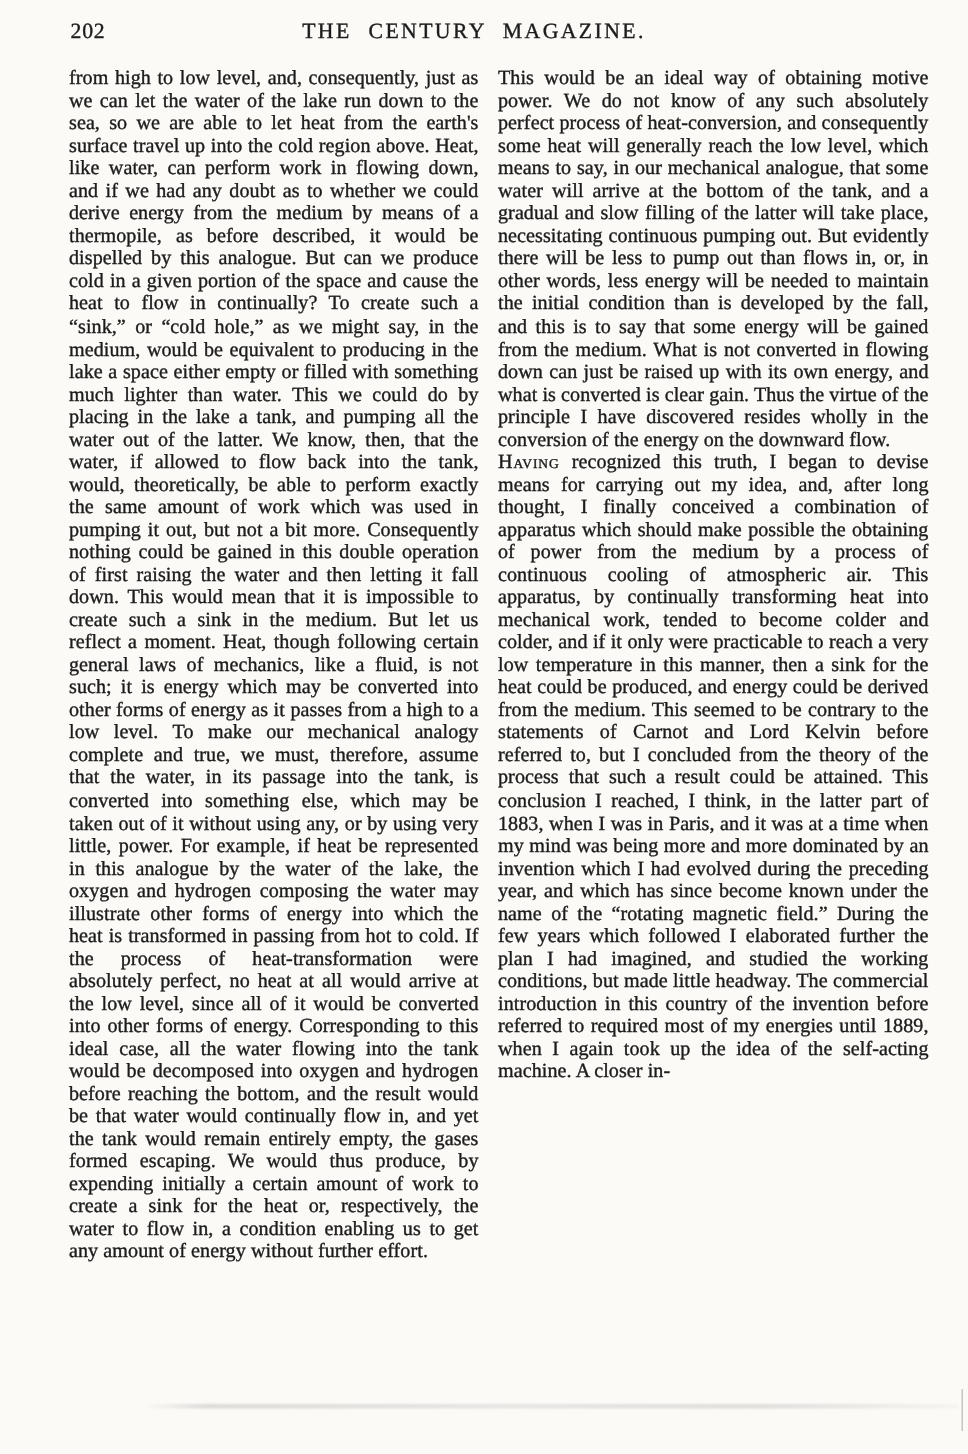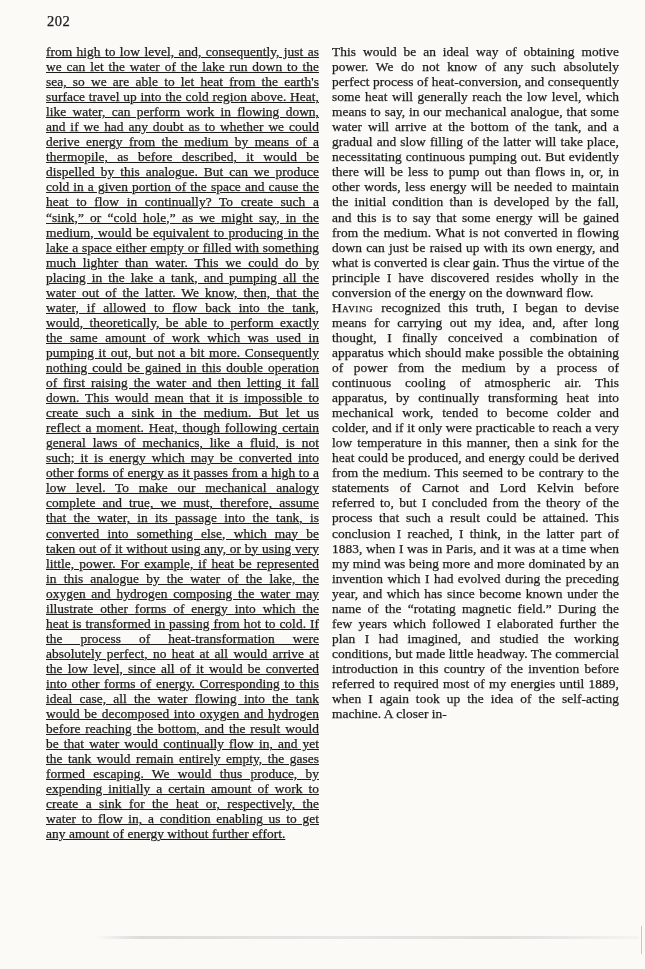--- a/index.html
+++ b/index.html
@@ -49,21 +49,21 @@
     display: flex;
     gap: 13px;
   }
   .col {
     text-align: justify;
     font-size: 13.4px;
     line-height: 15.05px;
     letter-spacing: 0.05px;
     hyphens: none;
   }
-  .col-left  { width: 273px; flex: 0 0 273px; text-decoration: underline; }
+  .col-left  { width: 273px; flex: 0 0 273px; }
   .col-right { width: 287px; flex: 0 0 287px; font-family: Liberation Serif, serif; }
   .col p { margin: 0; }
   .section-heading {
     margin: 13px 0 11px 0;
     font-weight: normal;
     font-size: 10.9px;
     line-height: 14.9px;
     letter-spacing: 0.55px;
     word-spacing: 2px;
     text-align: justify;
@@ -97,20 +97,21 @@
     background: rgba(100,100,100,0.35);
   }
 </style>
 </head>
 <body>
 
 <div>
 
   <header class="page-header">
     <span class="page-number">202</span>
+    <h1 class="journal-title">THE CENTURY MAGAZINE.</h1>
   </header>
 
   <main class="text-columns">
 
     <section class="col col-left">
       <p>from high to low level, and, consequently, just as we can let the water of the lake run down to the sea, so we are able to let heat from the earth's surface travel up into the cold region above. Heat, like water, can perform work in flowing down, and if we had any doubt as to whether we could derive energy from the medium by means of a thermopile, as before described, it would be dispelled by this analogue. But can we produce cold in a given portion of the space and cause the heat to flow in continually? To create such a “sink,” or “cold hole,” as we might say, in the medium, would be equivalent to producing in the lake a space either empty or filled with something much lighter than water. This we could do by placing in the lake a tank, and pumping all the water out of the latter. We know, then, that the water, if allowed to flow back into the tank, would, theoretically, be able to perform exactly the same amount of work which was used in pumping it out, but not a bit more. Consequently nothing could be gained in this double operation of first raising the water and then letting it fall down. This would mean that it is impossible to create such a sink in the medium. But let us reflect a moment. Heat, though following certain general laws of mechanics, like a fluid, is not such; it is energy which may be converted into other forms of energy as it passes from a high to a low level. To make our mechanical analogy complete and true, we must, therefore, assume that the water, in its passage into the tank, is converted into something else, which may be taken out of it without using any, or by using very little, power. For example, if heat be represented in this analogue by the water of the lake, the oxygen and hydrogen composing the water may illustrate other forms of energy into which the heat is transformed in passing from hot to cold. If the process of heat-transformation were absolutely perfect, no heat at all would arrive at the low level, since all of it would be converted into other forms of energy. Corresponding to this ideal case, all the water flowing into the tank would be decomposed into oxygen and hydrogen before reaching the bottom, and the result would be that water would continually flow in, and yet the tank would remain entirely empty, the gases formed escaping. We would thus produce, by expending initially a certain amount of work to create a sink for the heat or, respectively, the water to flow in, a condition enabling us to get any amount of energy without further effort.</p>
     </section>
 
     <section class="col col-right">
       <p>This would be an ideal way of obtaining motive power. We do not know of any such absolutely perfect process of heat-conversion, and consequently some heat will generally reach the low level, which means to say, in our mechanical analogue, that some water will arrive at the bottom of the tank, and a gradual and slow filling of the latter will take place, necessitating continuous pumping out. But evidently there will be less to pump out than flows in, or, in other words, less energy will be needed to maintain the initial condition than is developed by the fall, and this is to say that some energy will be gained from the medium. What is not converted in flowing down can just be raised up with its own energy, and what is converted is clear gain. Thus the virtue of the principle I have discovered resides wholly in the conversion of the energy on the downward flow.</p>

